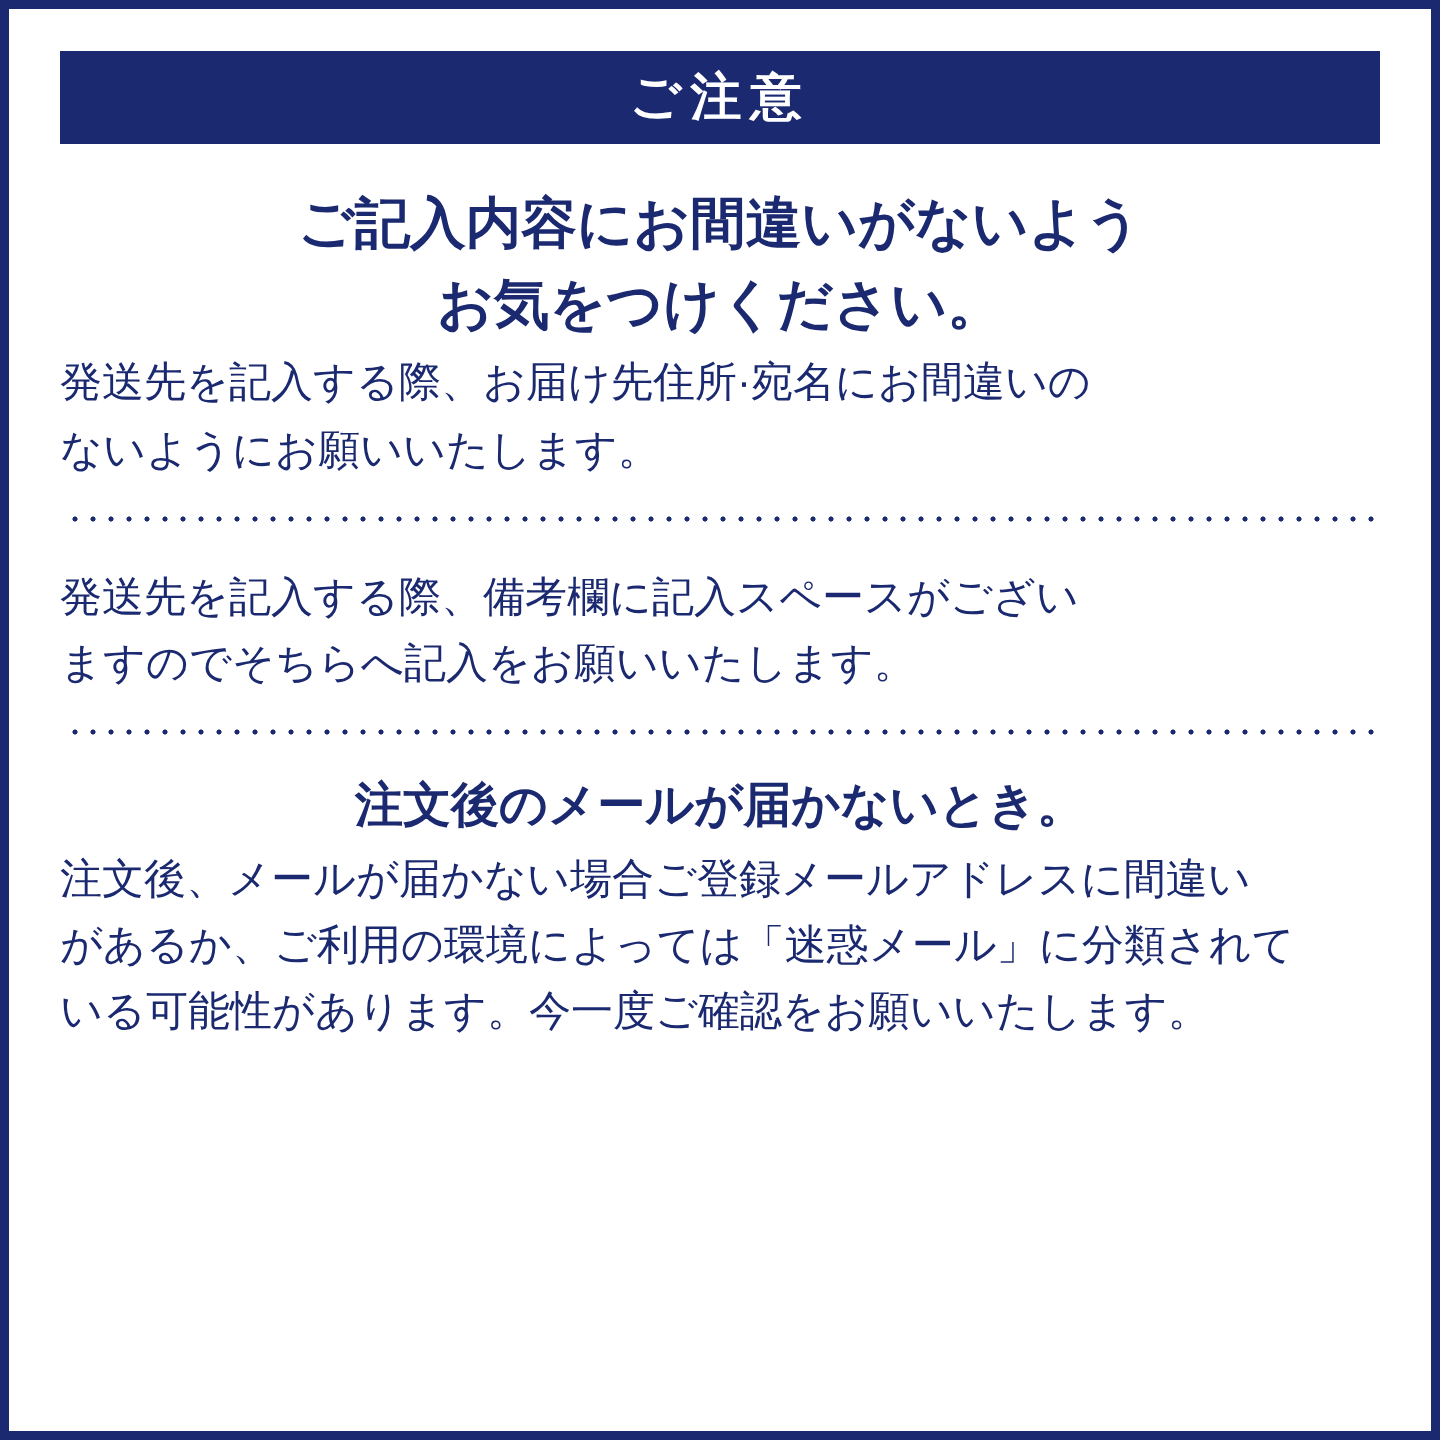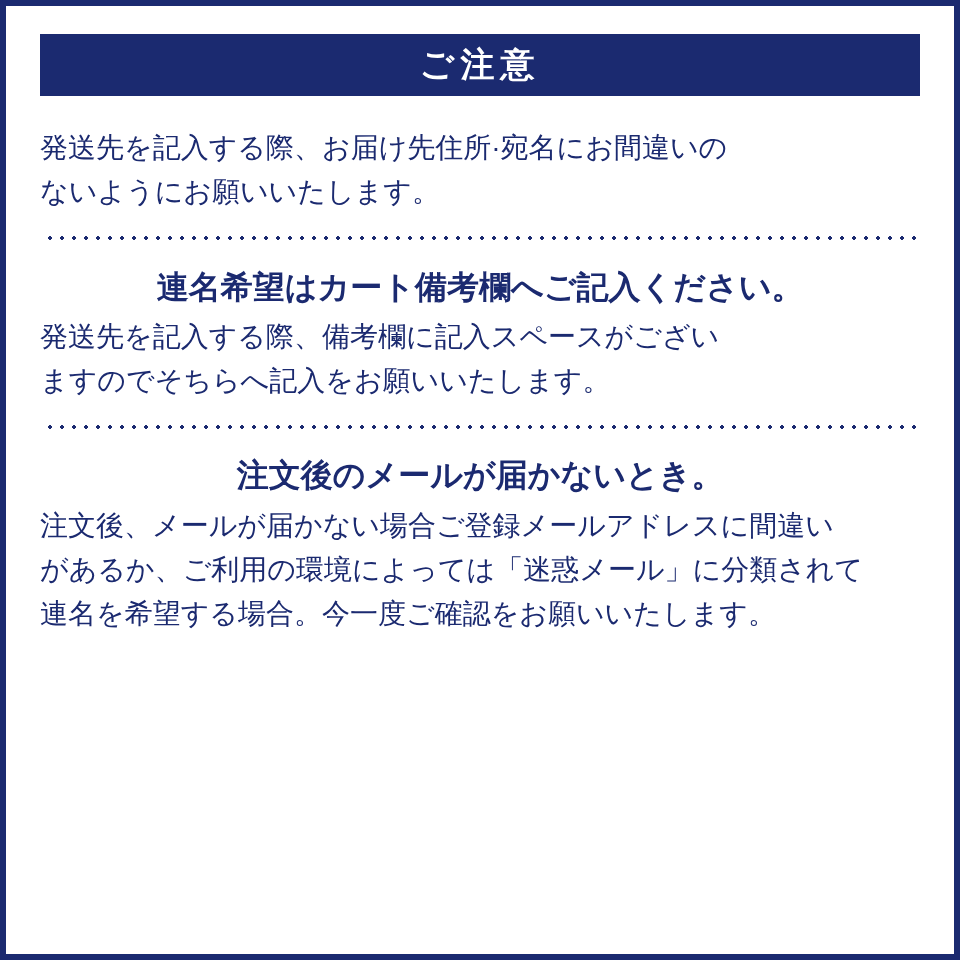--- a/index.html
+++ b/index.html
@@ -84,45 +84,46 @@
 <body>
 
 <div class="page">
   <div class="inner">
 
     <div class="banner">
       <span>ご注意</span>
     </div>
 
     <div class="section">
+      <div class="heading big">
+        <span class="heading-line">ご記入内容にお間違いがないよう</span>
+        <span class="heading-line">お気をつけください。</span>
+      </div>
       <div class="body-text">
         <span class="body-line">発送先を記入する際、お届け先住所·宛名にお間違いの</span>
         <span class="body-line">ないようにお願いいたします。</span>
       </div>
     </div>
 
     <div class="divider"></div>
 
     <div class="section s2">
-      <div class="heading mid">
-        <span class="heading-line">連名希望はカート備考欄へご記入ください。</span>
-      </div>
       <div class="body-text">
         <span class="body-line">発送先を記入する際、備考欄に記入スペースがござい</span>
         <span class="body-line">ますのでそちらへ記入をお願いいたします。</span>
       </div>
     </div>
 
     <div class="divider"></div>
 
     <div class="section s3">
       <div class="heading mid">
         <span class="heading-line">注文後のメールが届かないとき。</span>
       </div>
       <div class="body-text">
         <span class="body-line">注文後、メールが届かない場合ご登録メールアドレスに間違い</span>
         <span class="body-line">があるか、ご利用の環境によっては「迷惑メール」に分類されて</span>
-        <span class="body-line">連名を希望する場合。今一度ご確認をお願いいたします。</span>
+        <span class="body-line">いる可能性があります。今一度ご確認をお願いいたします。</span>
       </div>
     </div>
 
   </div>
 </div>
 
 </body></html>

